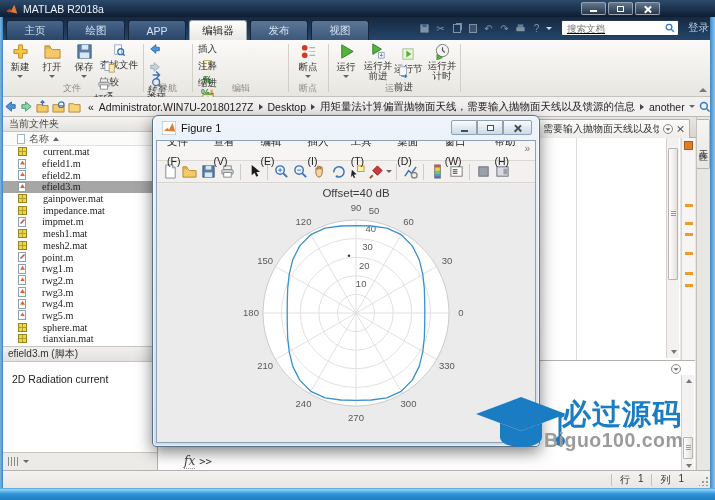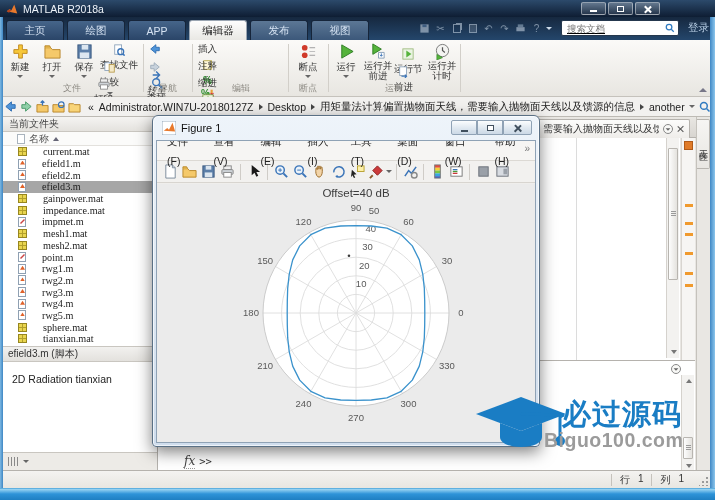--- a/index.html
+++ b/index.html
@@ -574,21 +574,21 @@
         <div class="frow">
           <span class="fi fi-mat"></span>
           <span>sphere.mat</span>
         </div>
         <div class="frow">
           <span class="fi fi-mat"></span>
           <span>tianxian.mat</span>
         </div>
       </div>
     <div class="fp-info">efield3.m (脚本)</div>
-    <div class="fp-desc">2D Radiation tianxian</div>
+    <div class="fp-desc">2D Radiation current</div>
     <div class="fp-bottom">
       <span class="gripbars"></span>
       <span class="caret"></span>
     </div>
   </div>
 
   <div class="editor">
     <div class="ed-tabbar">
       <div class="ed-tab">
         <span class="lbl">需要输入抛物面天线以及馈源...</span>

